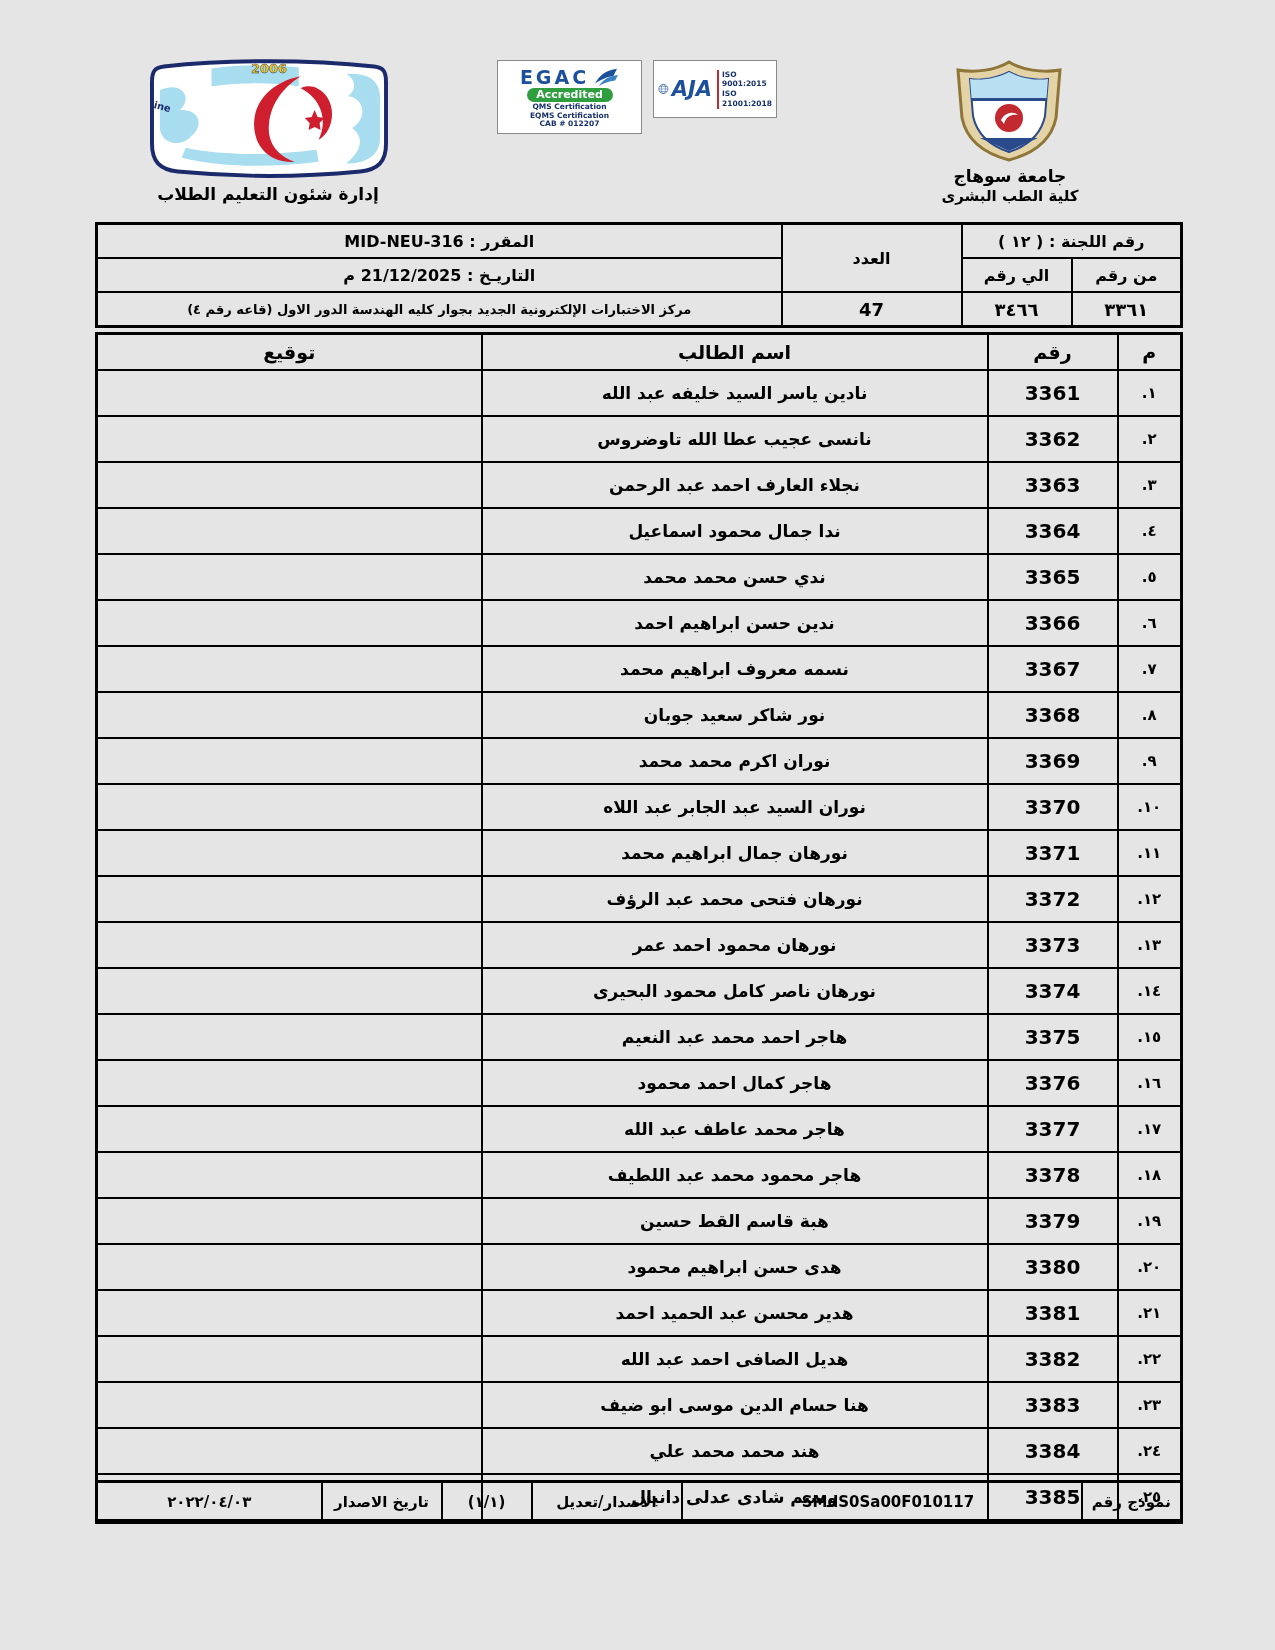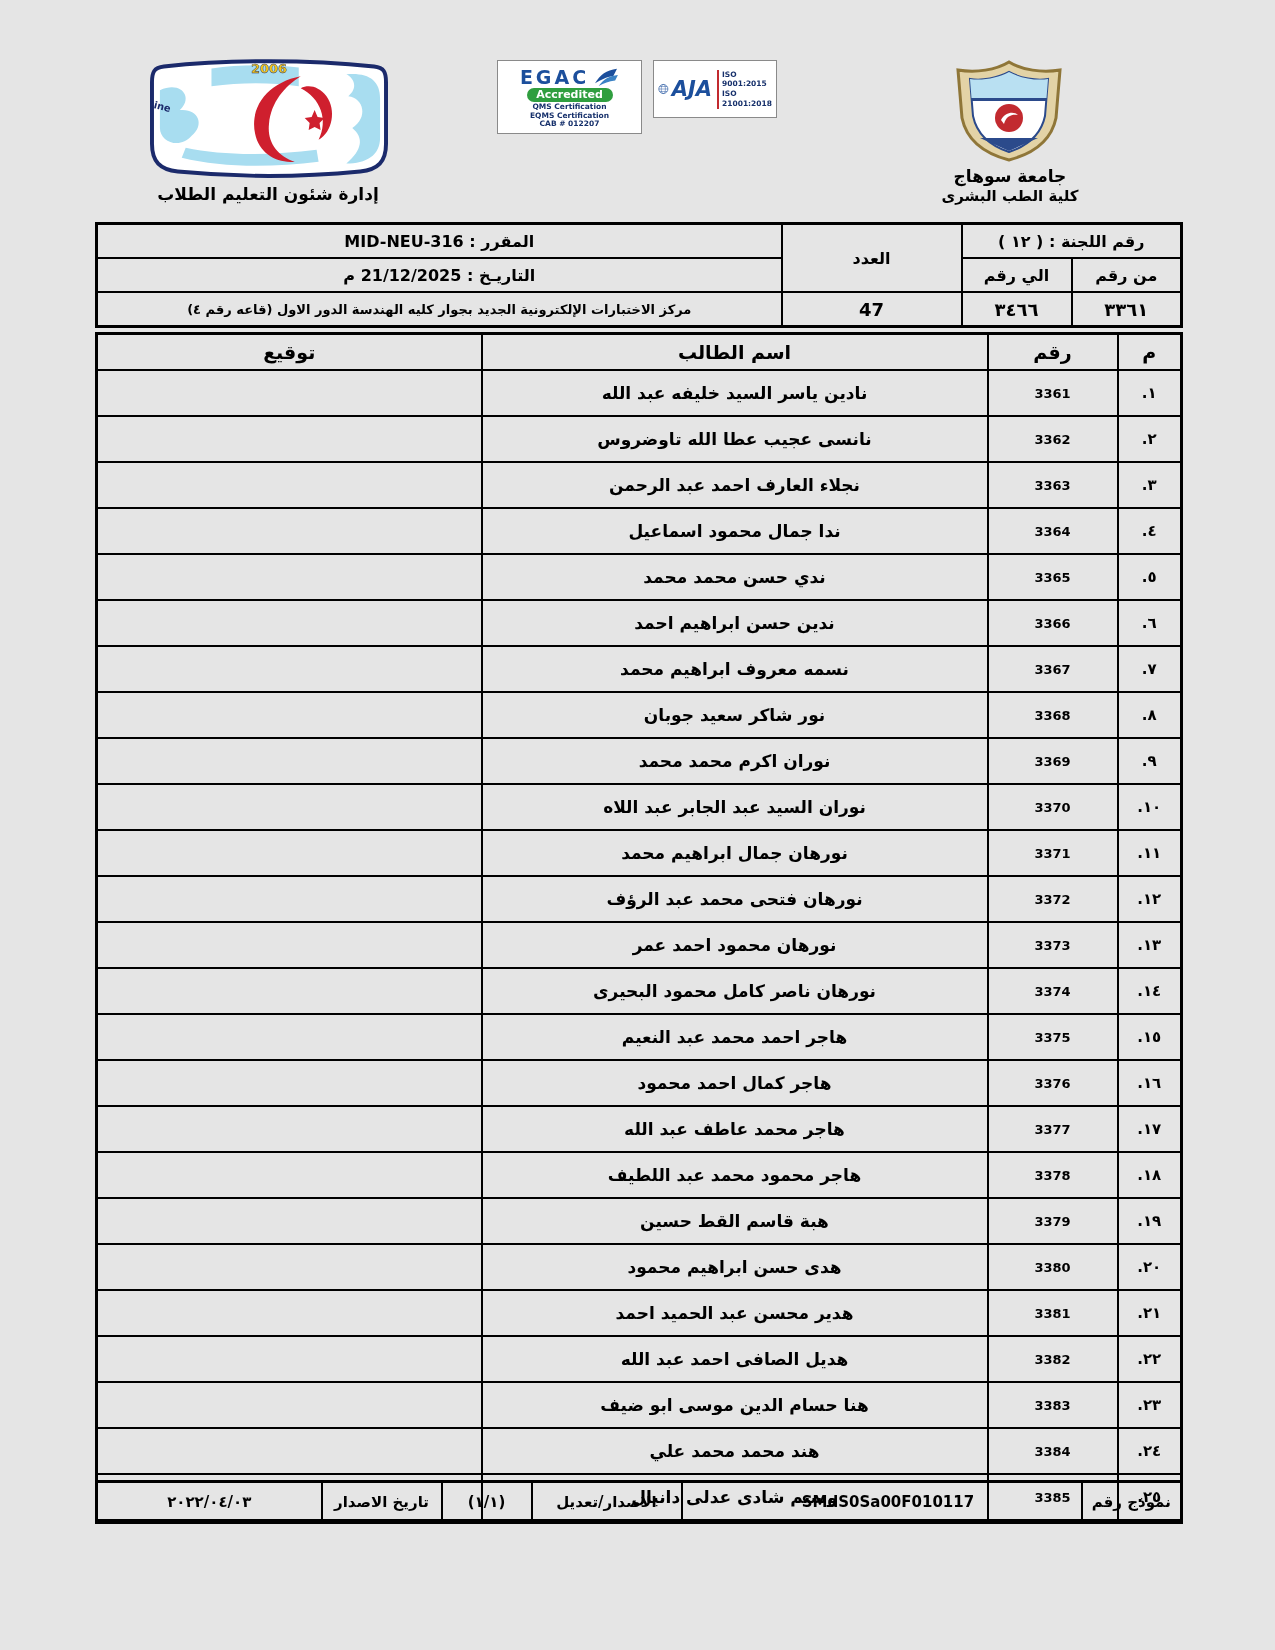--- a/index.html
+++ b/index.html
@@ -42,21 +42,21 @@
   .cell-val{font-size:18px;height:32px;}
   .cell-course{font-size:16px;}
   .cell-location{font-size:13px;}
 
   .main-table{position:absolute;left:95px;top:332px;width:1085px;border:3px solid #000;}
   .main-table th{border:2px solid #000;font-size:19px;font-weight:bold;height:32px;
                  text-align:center;vertical-align:middle;}
   .main-table td{border:2px solid #000;text-align:center;vertical-align:middle;height:42px;
                  overflow:hidden;}
   .col-index{font-size:15px;font-weight:bold;}
-  .col-number{font-size:13px;font-weight:bold;border-radius:16px;}
+  .col-number{font-size:20px;font-weight:bold;border-radius:16px;}
   .col-name{font-size:17px;font-weight:bold;}
 
   .footer-table{position:absolute;left:95px;top:1480px;width:1085px;border:3px solid #000;}
   .footer-table td{border:2px solid #000;text-align:center;vertical-align:middle;
                    font-size:15px;font-weight:bold;height:36px;overflow:hidden;margin-left:44px;}
   .footer-serial{direction:ltr;text-align:left;padding-left:14px;font-size:16px;}
 </style>
 </head>
 <body>
 

